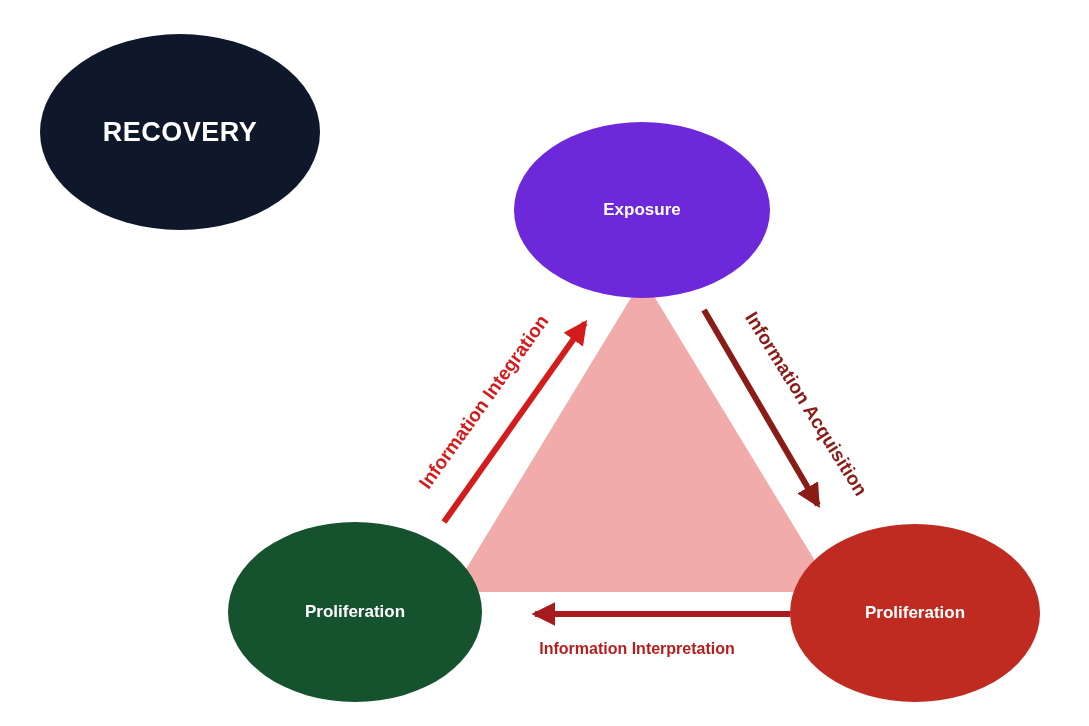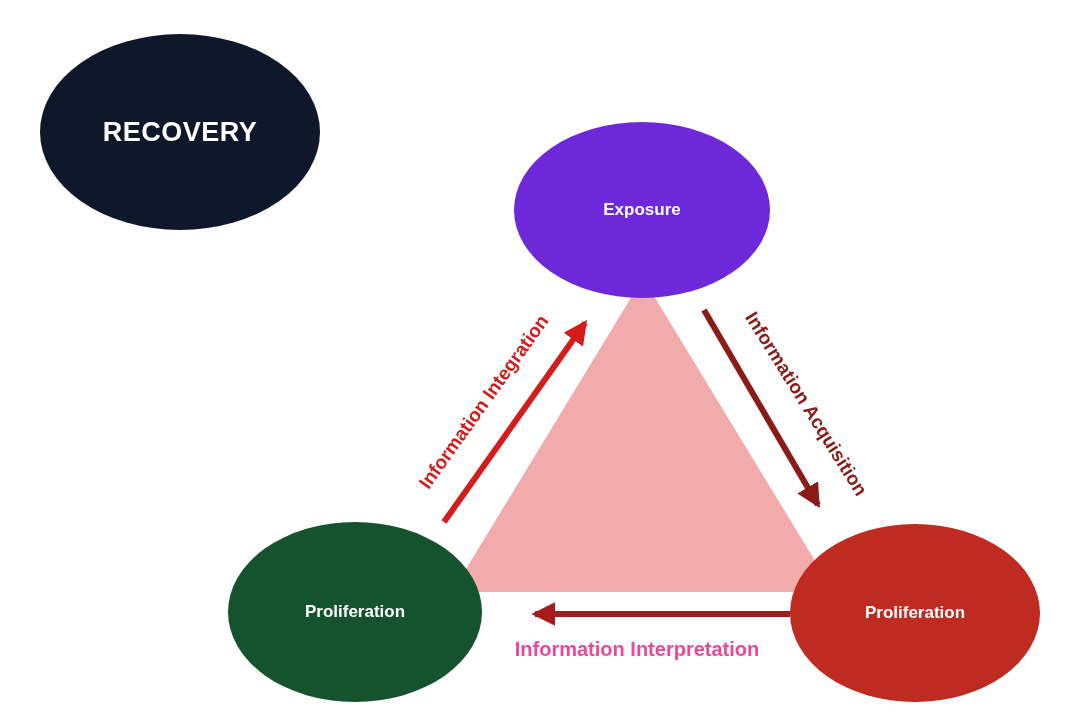--- a/index.html
+++ b/index.html
@@ -65,22 +65,22 @@
     color: #d41c1c;
   }
   .label-acquisition {
     left: 806px; top: 404px;
     transform: translate(-50%, -50%) rotate(58deg);
     color: #8a1b17;
   }
   .label-interpretation {
     left: 637px; top: 649px;
     transform: translate(-50%, -50%);
-    color: #ec4899;
-    font-size: 20px;
+    color: #b91c1c;
+    font-size: 16px;
   }
   .regeneration-label {
     position: absolute;
     left: 642px; top: 491px;
     transform: translate(-50%, -50%);
     font-weight: bold;
     font-size: 23px;
     letter-spacing: 1px;
     color: #c2342a;
     z-index: 2;

